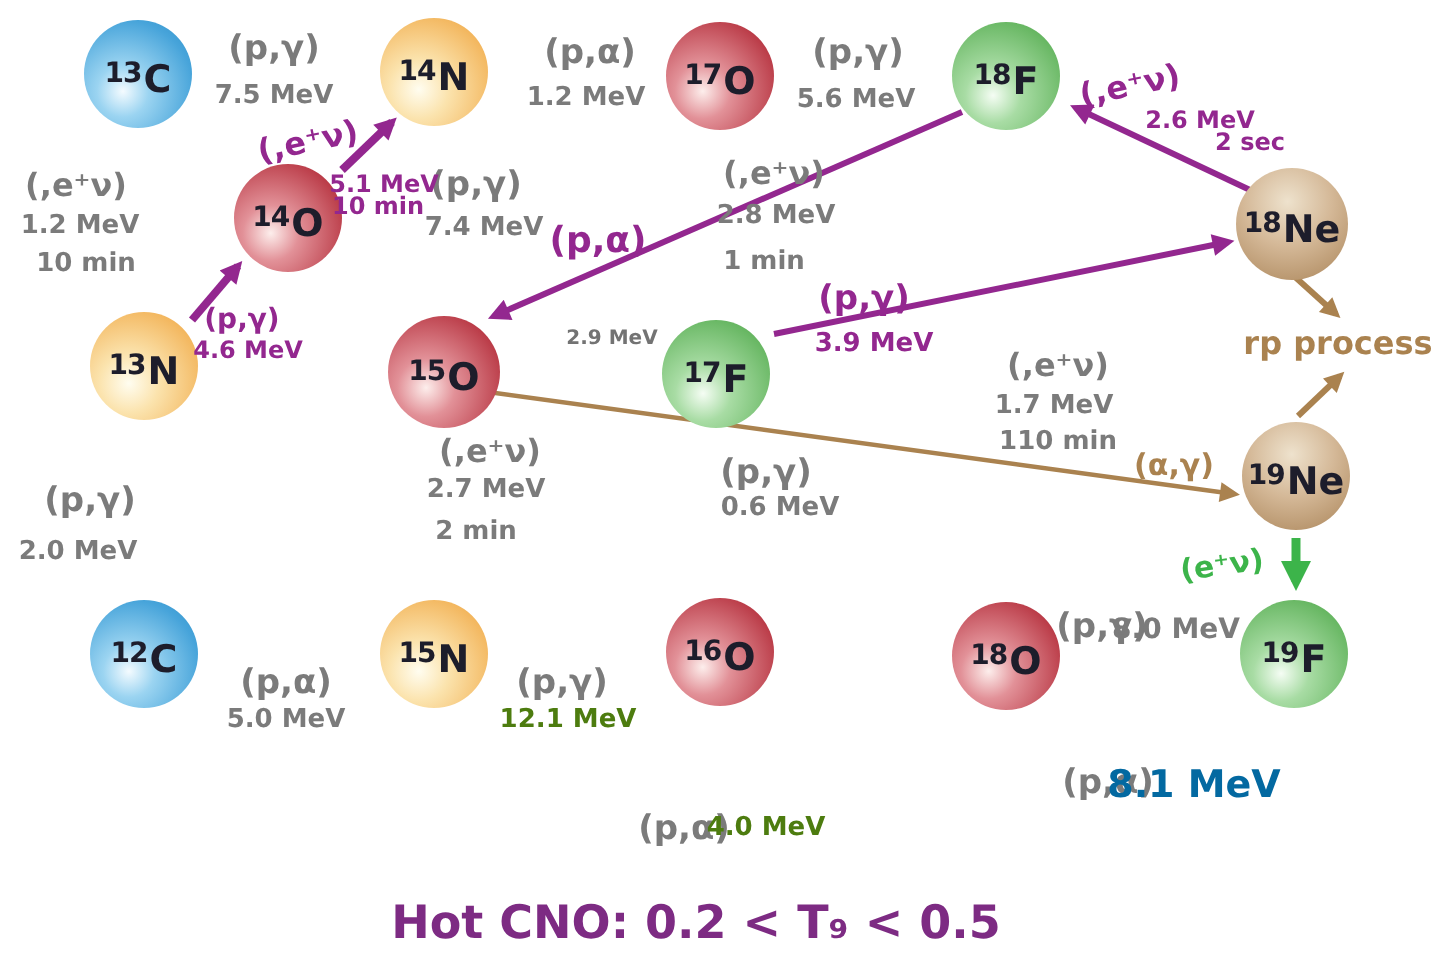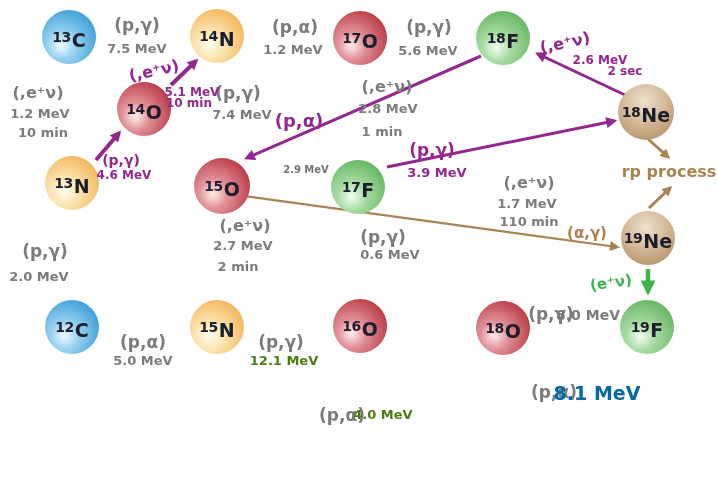--- a/index.html
+++ b/index.html
@@ -153,13 +153,14 @@
       <div class="lbl" style="left: 306px; top: 151px; font-size: 10px; color: #737373; transform: translate(-50%, -50%); margin-top: 19px;">2.9 MeV</div>
       <div class="lbl" style="left: 432px; top: 150px; font-size: 17px; color: rgb(147, 39, 143); transform: translate(-50%, -50%);">(p,γ)</div>
       <div class="lbl" style="left: 437px; top: 172px; font-size: 13px; color: rgb(147, 39, 143); transform: translate(-50%, -50%);">3.9 MeV</div>
       <div class="lbl" style="left: 565px; top: 43px; font-size: 16px; color: rgb(147, 39, 143); transform: translate(-50%, -50%) rotate(-12deg);">(,e⁺ν)</div>
       <div class="lbl" style="left: 600px; top: 60px; font-size: 12px; color: rgb(147, 39, 143); transform: translate(-50%, -50%);">2.6 MeV</div>
       <div class="lbl" style="left: 625px; top: 71px; font-size: 12px; color: rgb(147, 39, 143); transform: translate(-50%, -50%);">2 sec</div>
       <div class="lbl" style="left: 587px; top: 233px; font-size: 15px; color: rgb(170, 130, 79); transform: translate(-50%, -50%);">(α,γ)</div>
       <div class="lbl" style="left: 669px; top: 172px; font-size: 16px; color: rgb(170, 130, 79); transform: translate(-50%, -50%);">rp process</div>
       <div class="lbl" style="left: 611px; top: 283px; font-size: 15px; color: rgb(60, 180, 74); transform: translate(-50%, -50%) rotate(-8deg);">(e⁺ν)</div>
     </div>
+  <div id="footer-hot" class="footer-label" style="color: rgb(125, 43, 131);">Hot CNO:  0.2 &lt; T₉ &lt; 0.5</div>
 </div>
 
 </body></html>

